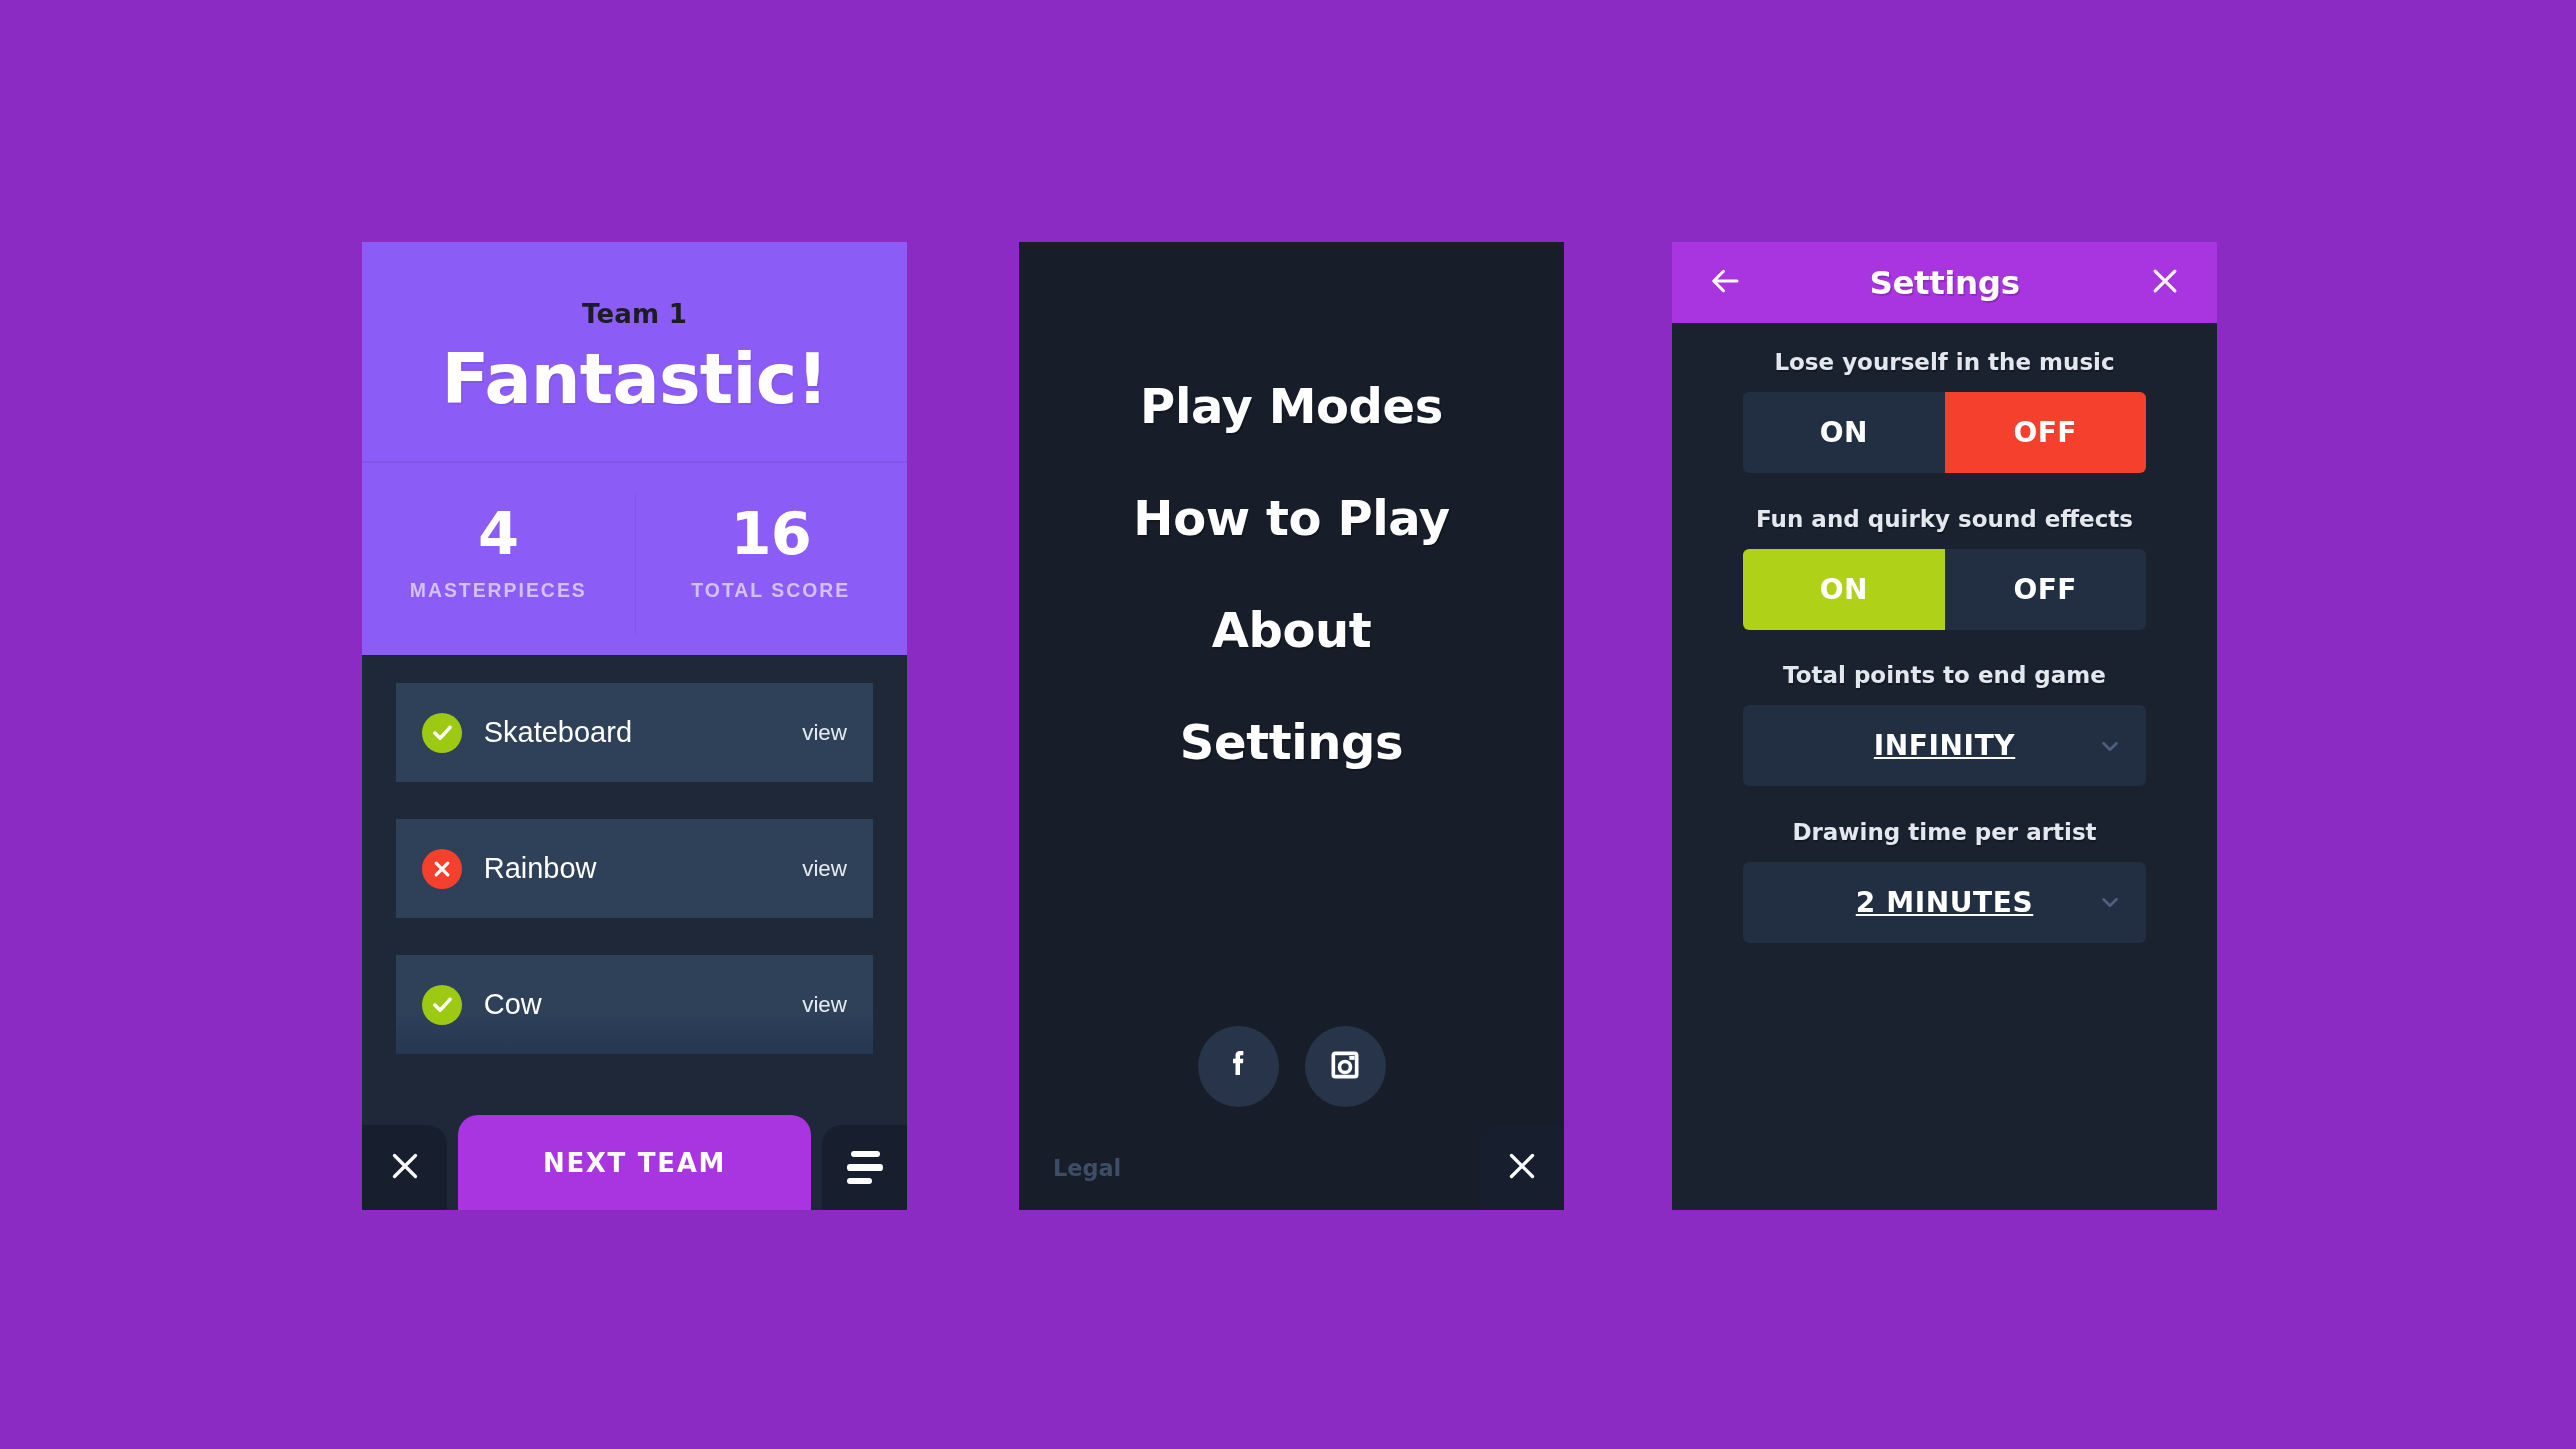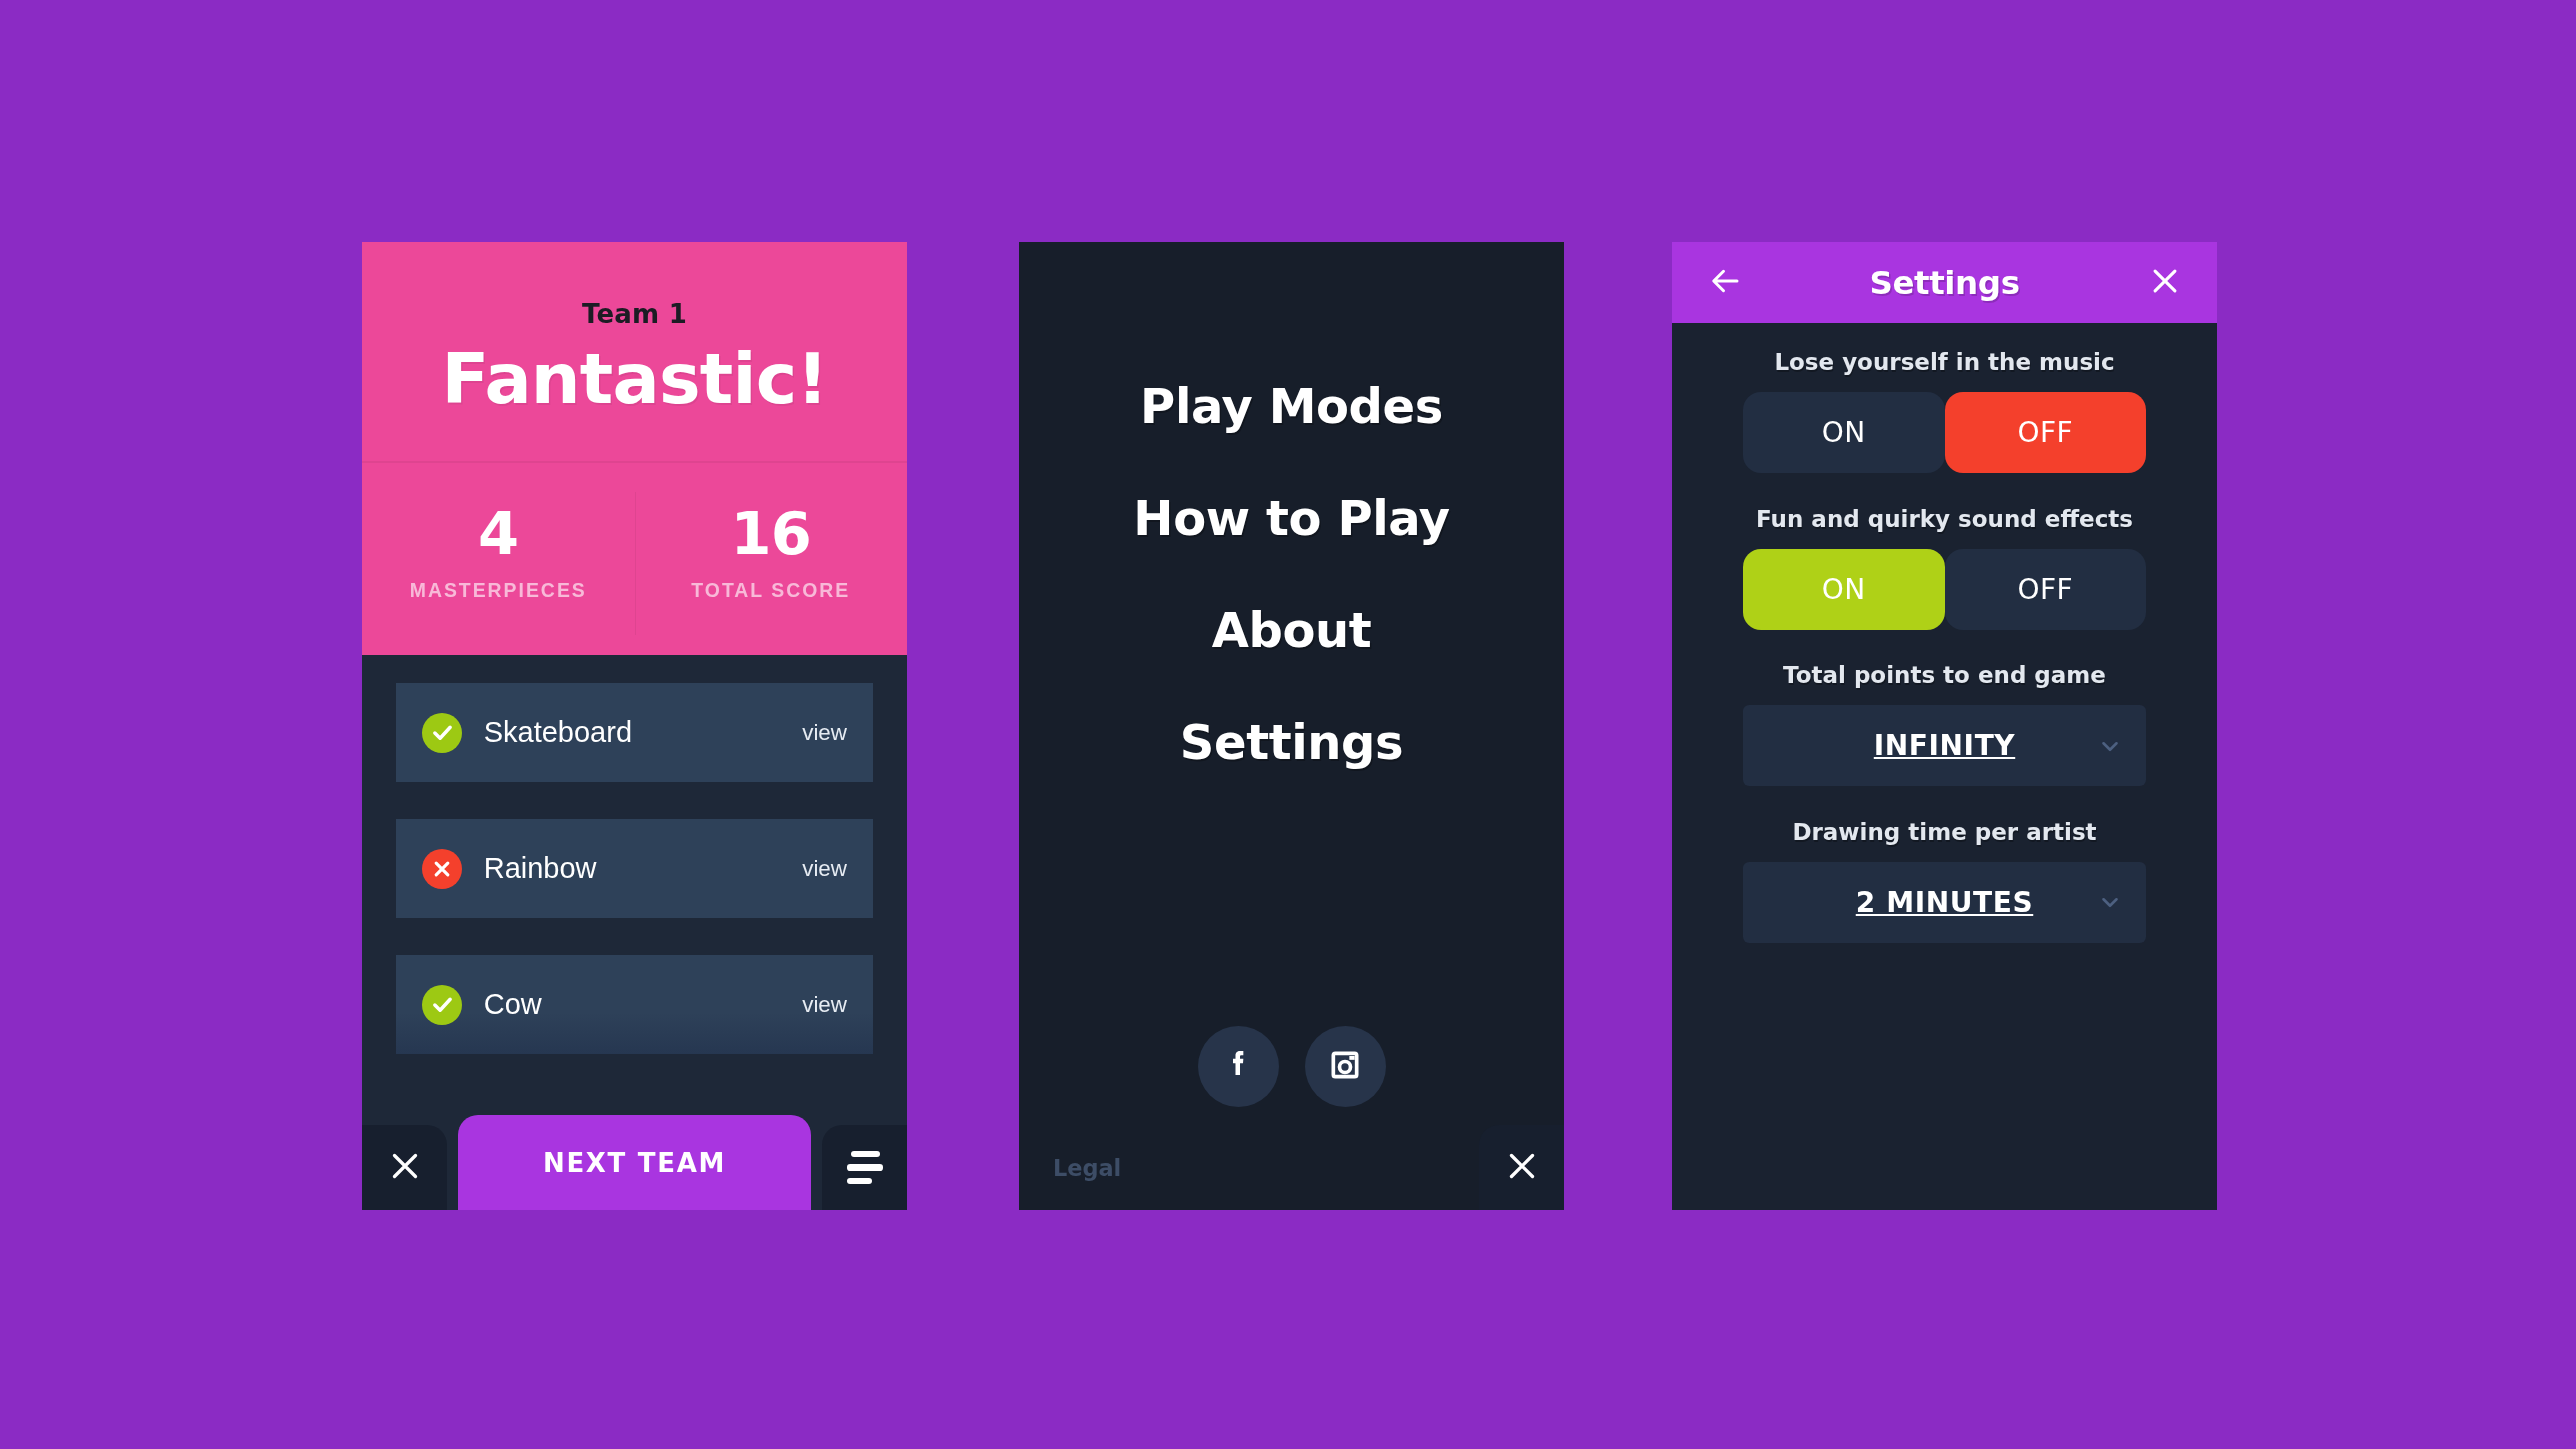--- a/index.html
+++ b/index.html
@@ -24,21 +24,21 @@
   #panel-score {
     position: absolute;
     left: 362px;
     top: 242px;
     width: 545px;
     height: 968px;
     background: #1e2838;
     overflow: hidden;
   }
   .score-head {
-    background: #ec4899;
+    background: #8b5cf6;
     height: 413px;
     position: relative;
   }
   .team-name {
     position: absolute;
     top: 57px;
     left: 0; right: 0;
     text-align: center;
     font-size: 26px;
     font-weight: bold;
@@ -317,24 +317,23 @@
     margin-bottom: 32.5px;
   }
   .seg {
     flex: 1;
     display: flex;
     align-items: center;
     justify-content: center;
     background: #222e42;
     color: #ffffff;
     font-size: 28px;
-    font-weight: normal;
+    font-weight: bold;
     letter-spacing: 0.4px;
     font-family: "DejaVu Sans", sans-serif;
-    border-radius: 18px;
   }
   .seg.sel-red   { background: #f4402c; }
   .seg.sel-green { background: #afd117; }
 
   .dropdown {
     position: relative;
     height: 81px;
     border-radius: 6.2px;
     background: #222e42;
     display: flex;

